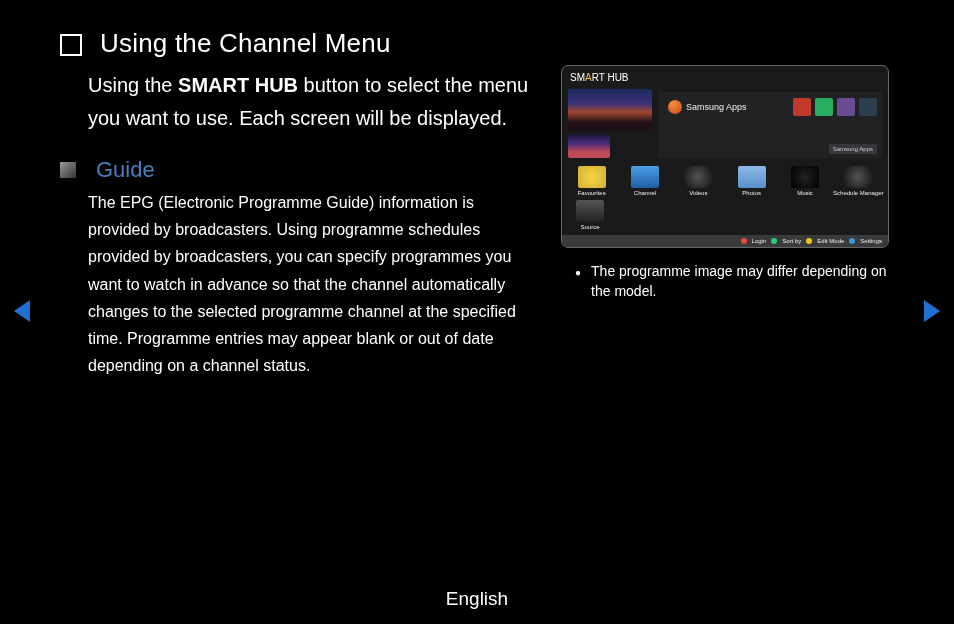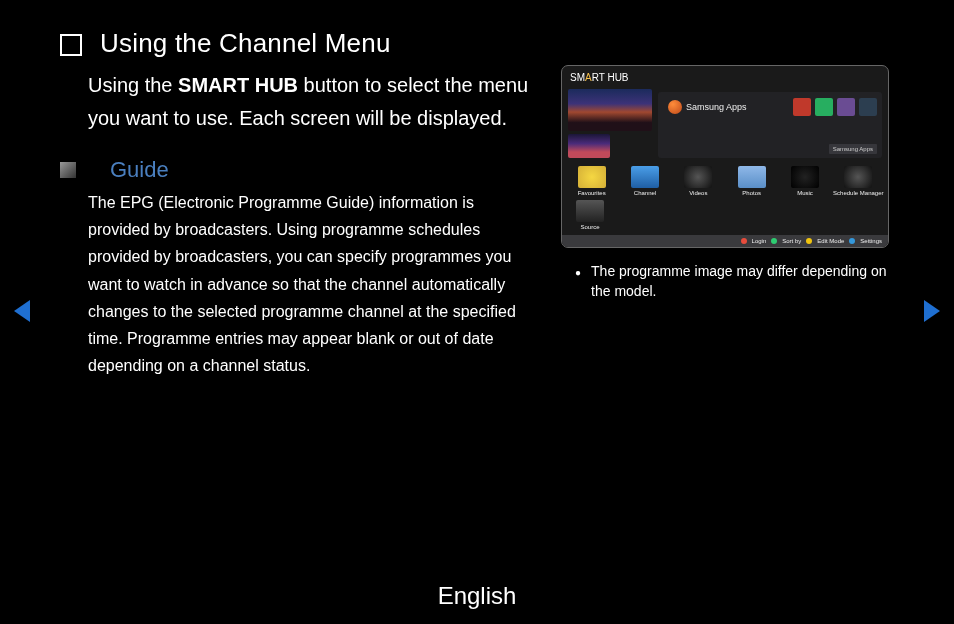--- a/index.html
+++ b/index.html
@@ -50,21 +50,21 @@
     line-height: 1.65;
     font-weight: 300;
     margin-bottom: 22px;
   }
   .intro .bold {
     font-weight: 700;
   }
   .sub-row {
     display: flex;
     align-items: center;
-    gap: 34px;
+    gap: 20px;
     margin-bottom: 6px;
     margin-left: -28px;
   }
   .sq-icon {
     width: 16px;
     height: 16px;
     background: linear-gradient(135deg,#999,#333);
     display: block;
   }
   .sub-title {
@@ -265,21 +265,21 @@
     width: 0; height: 0;
     border-top: 11px solid transparent;
     border-bottom: 11px solid transparent;
     border-left: 16px solid #1f6fd1;
   }
   .footer-lang {
     position: absolute;
     bottom: 14px;
     width: 100%;
     text-align: center;
-    font-size: 24px;
+    font-size: 19px;
     font-weight: 300;
     color: #fff;
   }
 </style>
 </head>
 <body>
 
 <div class="content">
 
   <div class="title-row">

